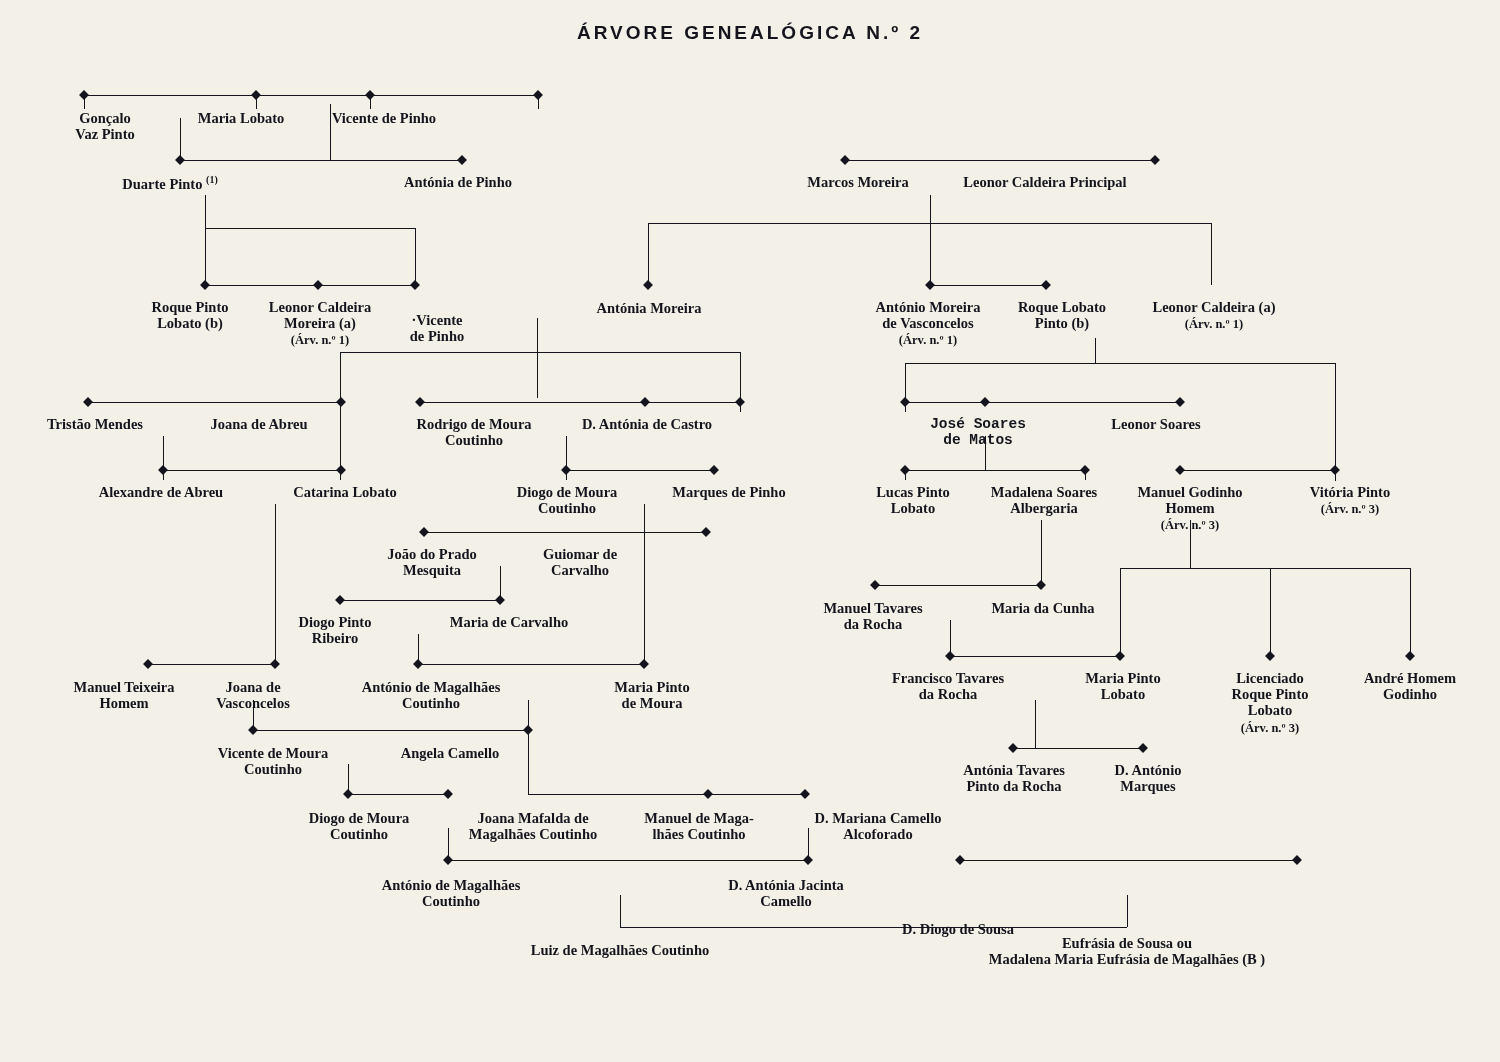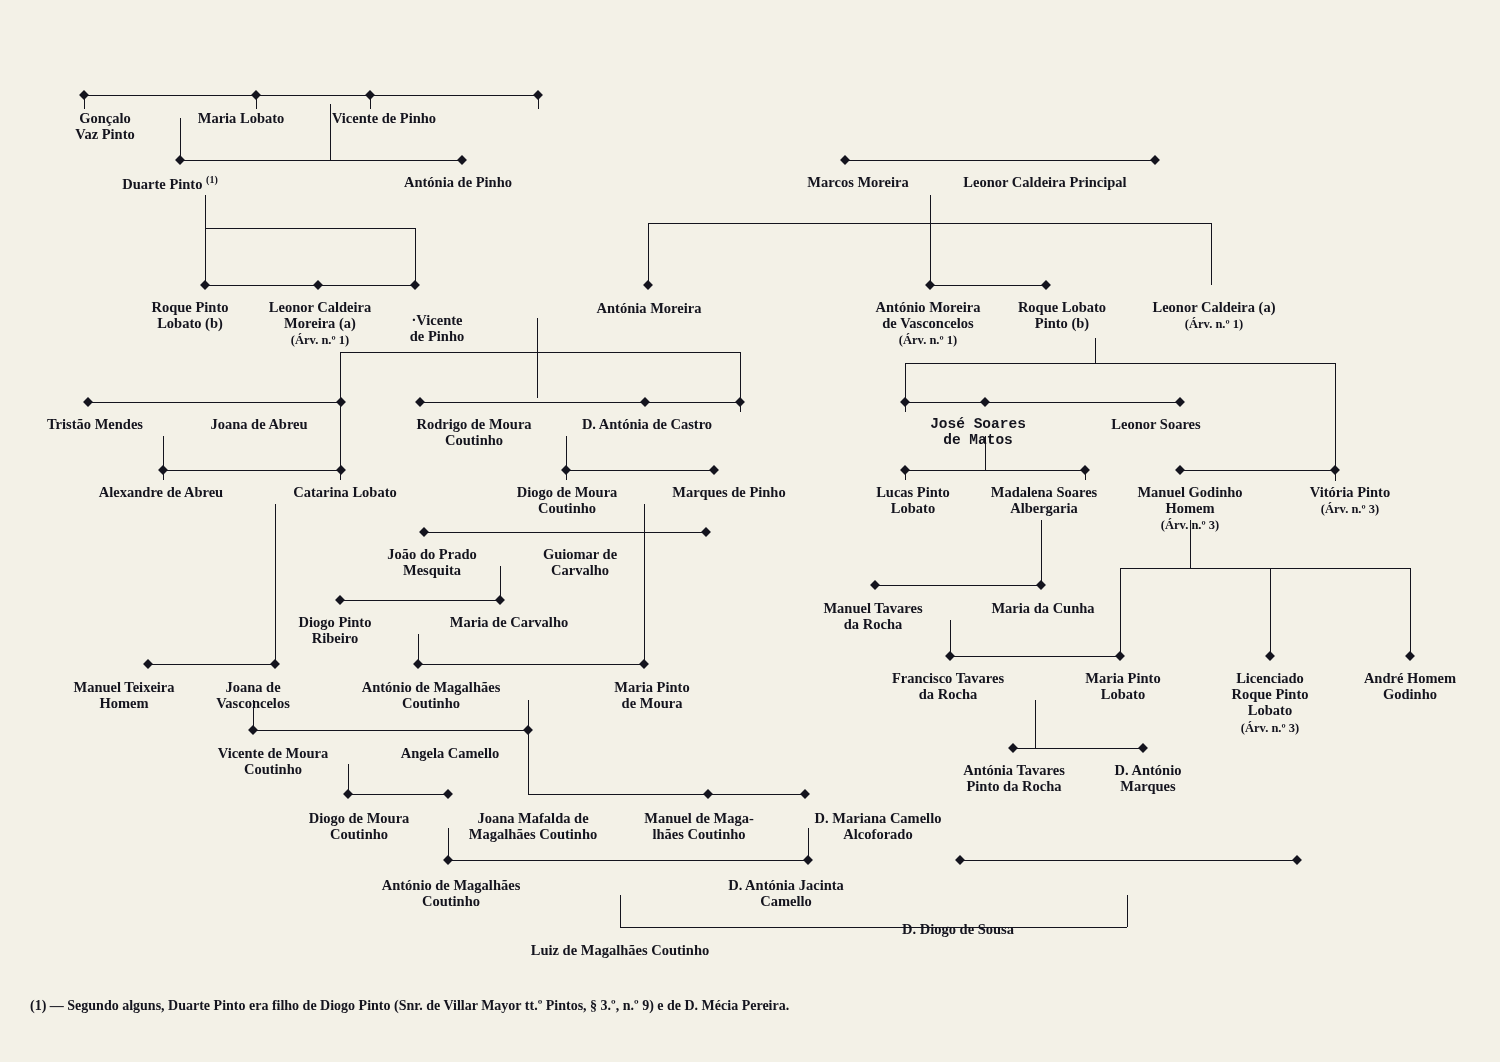--- a/index.html
+++ b/index.html
@@ -53,20 +53,21 @@
     font-family:"Liberation Serif", serif;
     font-weight:bold;
     white-space:nowrap;
   }
 </style>
 </head>
 <body>
 
 <div id="stage">
 
+  <div class="title">ÁRVORE GENEALÓGICA N.º 2</div>
 
   <div class="h" style="left:84px;top:95px;width:454px;"></div>
   <div class="dia" style="left:84px;top:95px;"></div>
   <div class="dia" style="left:256px;top:95px;"></div>
   <div class="dia" style="left:370px;top:95px;"></div>
   <div class="dia" style="left:538px;top:95px;"></div>
   <div class="v" style="left:84px;top:95px;height:14px;"></div>
   <div class="v" style="left:256px;top:95px;height:14px;"></div>
   <div class="v" style="left:370px;top:95px;height:14px;"></div>
   <div class="v" style="left:538px;top:95px;height:14px;"></div>
@@ -280,15 +281,15 @@
   <div class="node" style="left:359px;top:810px;">Diogo de Moura<br>Coutinho</div>
   <div class="node" style="left:533px;top:810px;">Joana Mafalda de<br>Magalhães Coutinho</div>
   <div class="node" style="left:699px;top:810px;">Manuel de Maga-<br>lhães Coutinho</div>
   <div class="node" style="left:878px;top:810px;">D. Mariana Camello<br>Alcoforado</div>
 
   <div class="node" style="left:451px;top:877px;">António de Magalhães<br>Coutinho</div>
   <div class="node" style="left:786px;top:877px;">D. Antónia Jacinta<br>Camello</div>
   <div class="node" style="left:958px;top:876px;margin-top:45px;">D. Diogo de Sousa</div>
 
   <div class="node" style="left:620px;top:942px;">Luiz de Magalhães Coutinho</div>
-
-  <div class="footnote">(1) — Segundo alguns, Duarte Pinto era filho de Diogo Pinto (Snr. de Villar Mayor tt.º Pintos, § 3.º, n.º 9) e de D. Mécia Pereira.</div>
+  <div class="node" style="left:1127px;top:935px;">Eufrásia de Sousa ou<br>Madalena Maria Eufrásia de Magalhães (B )</div>
+
 </div>
 
 </body></html>

